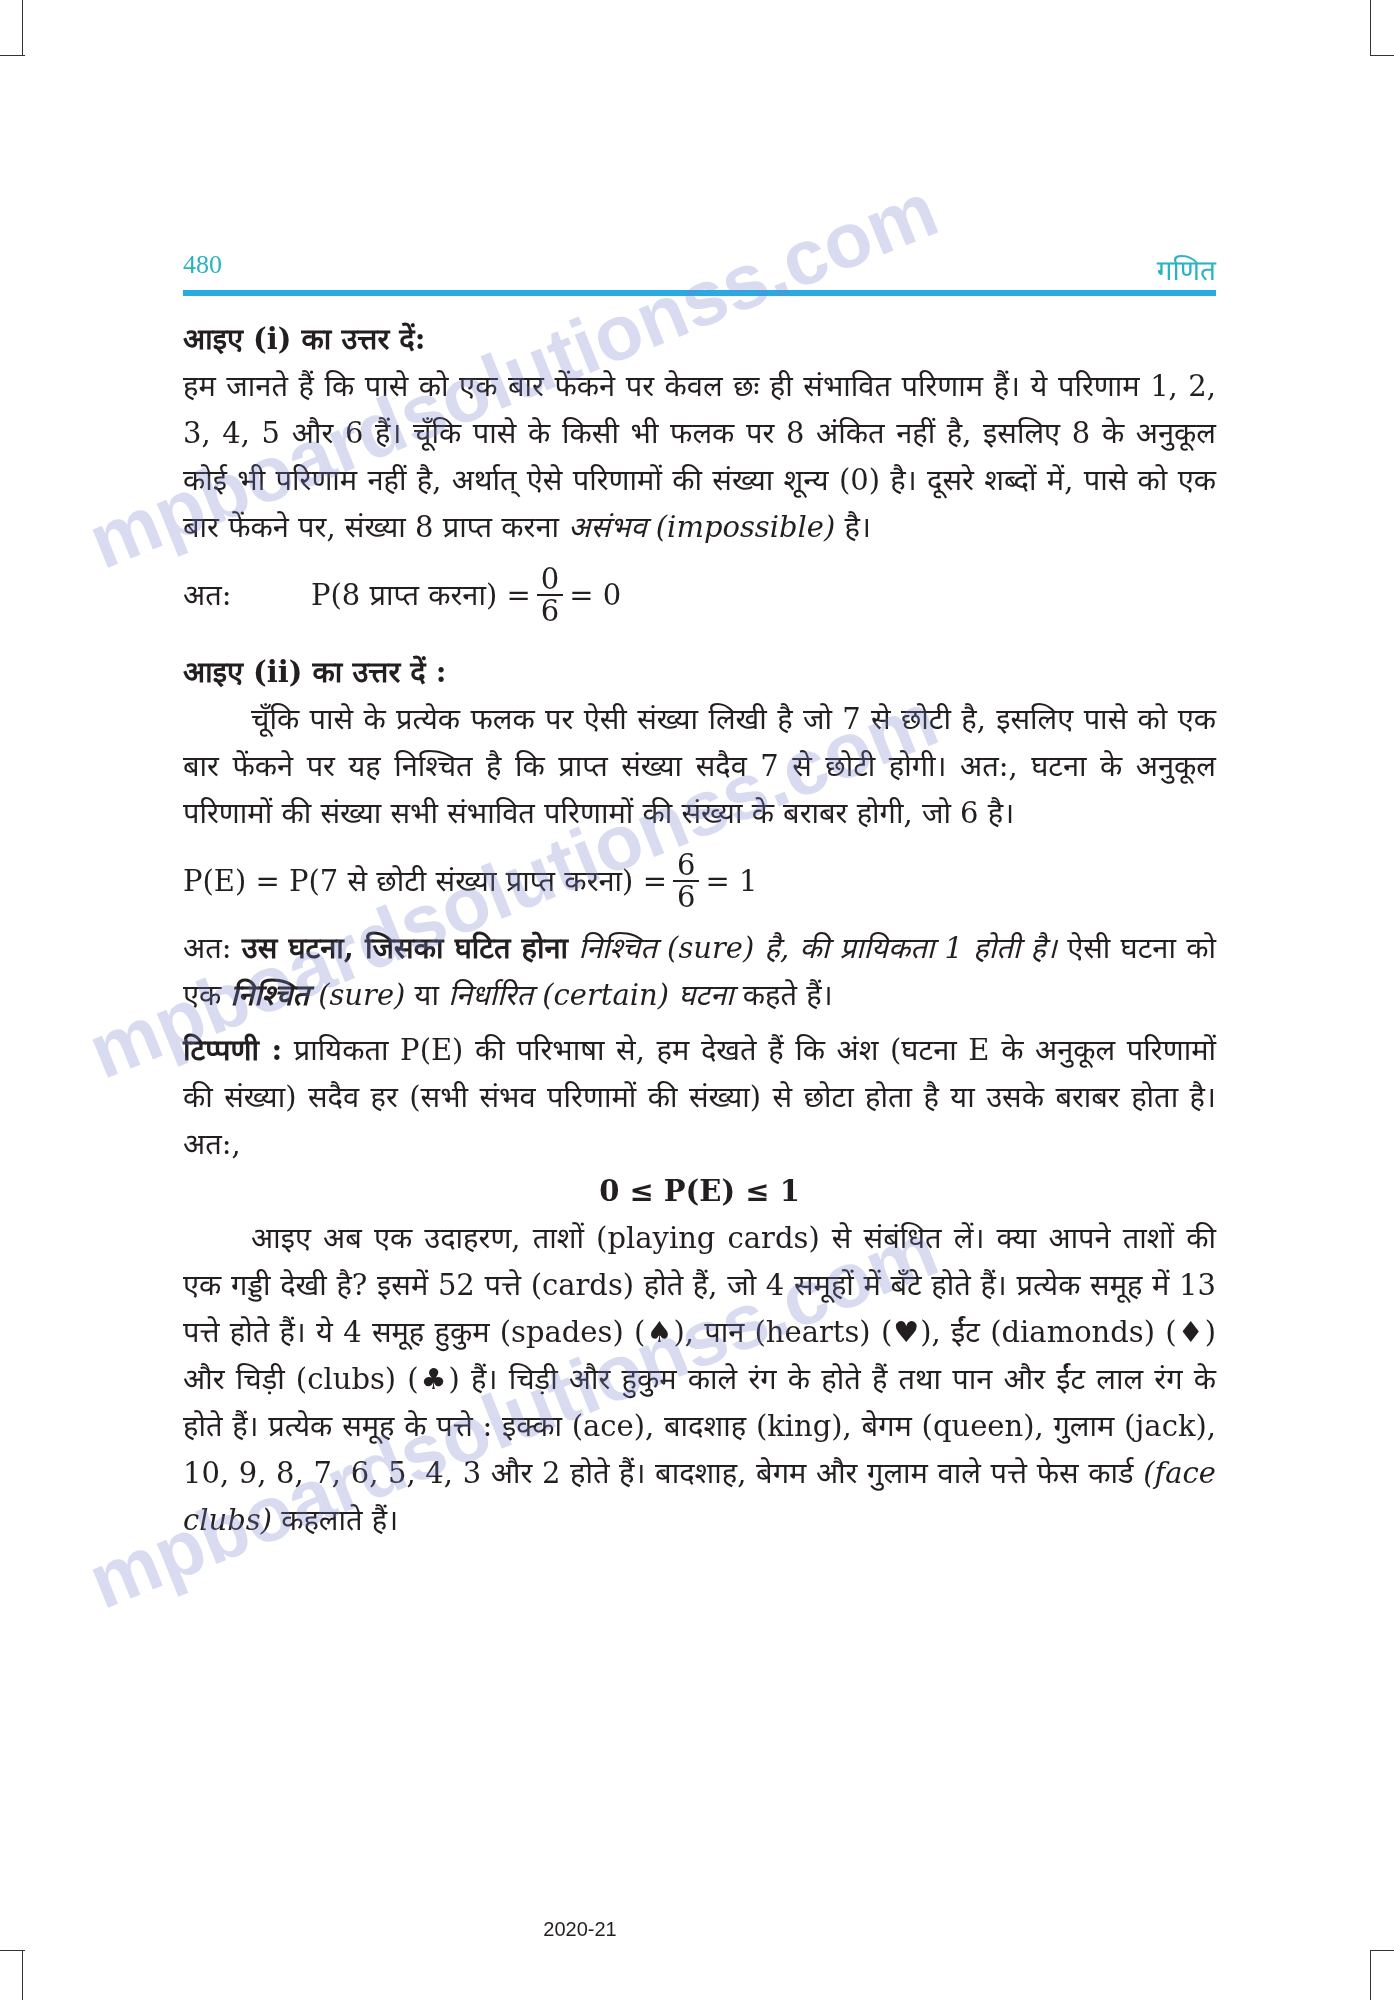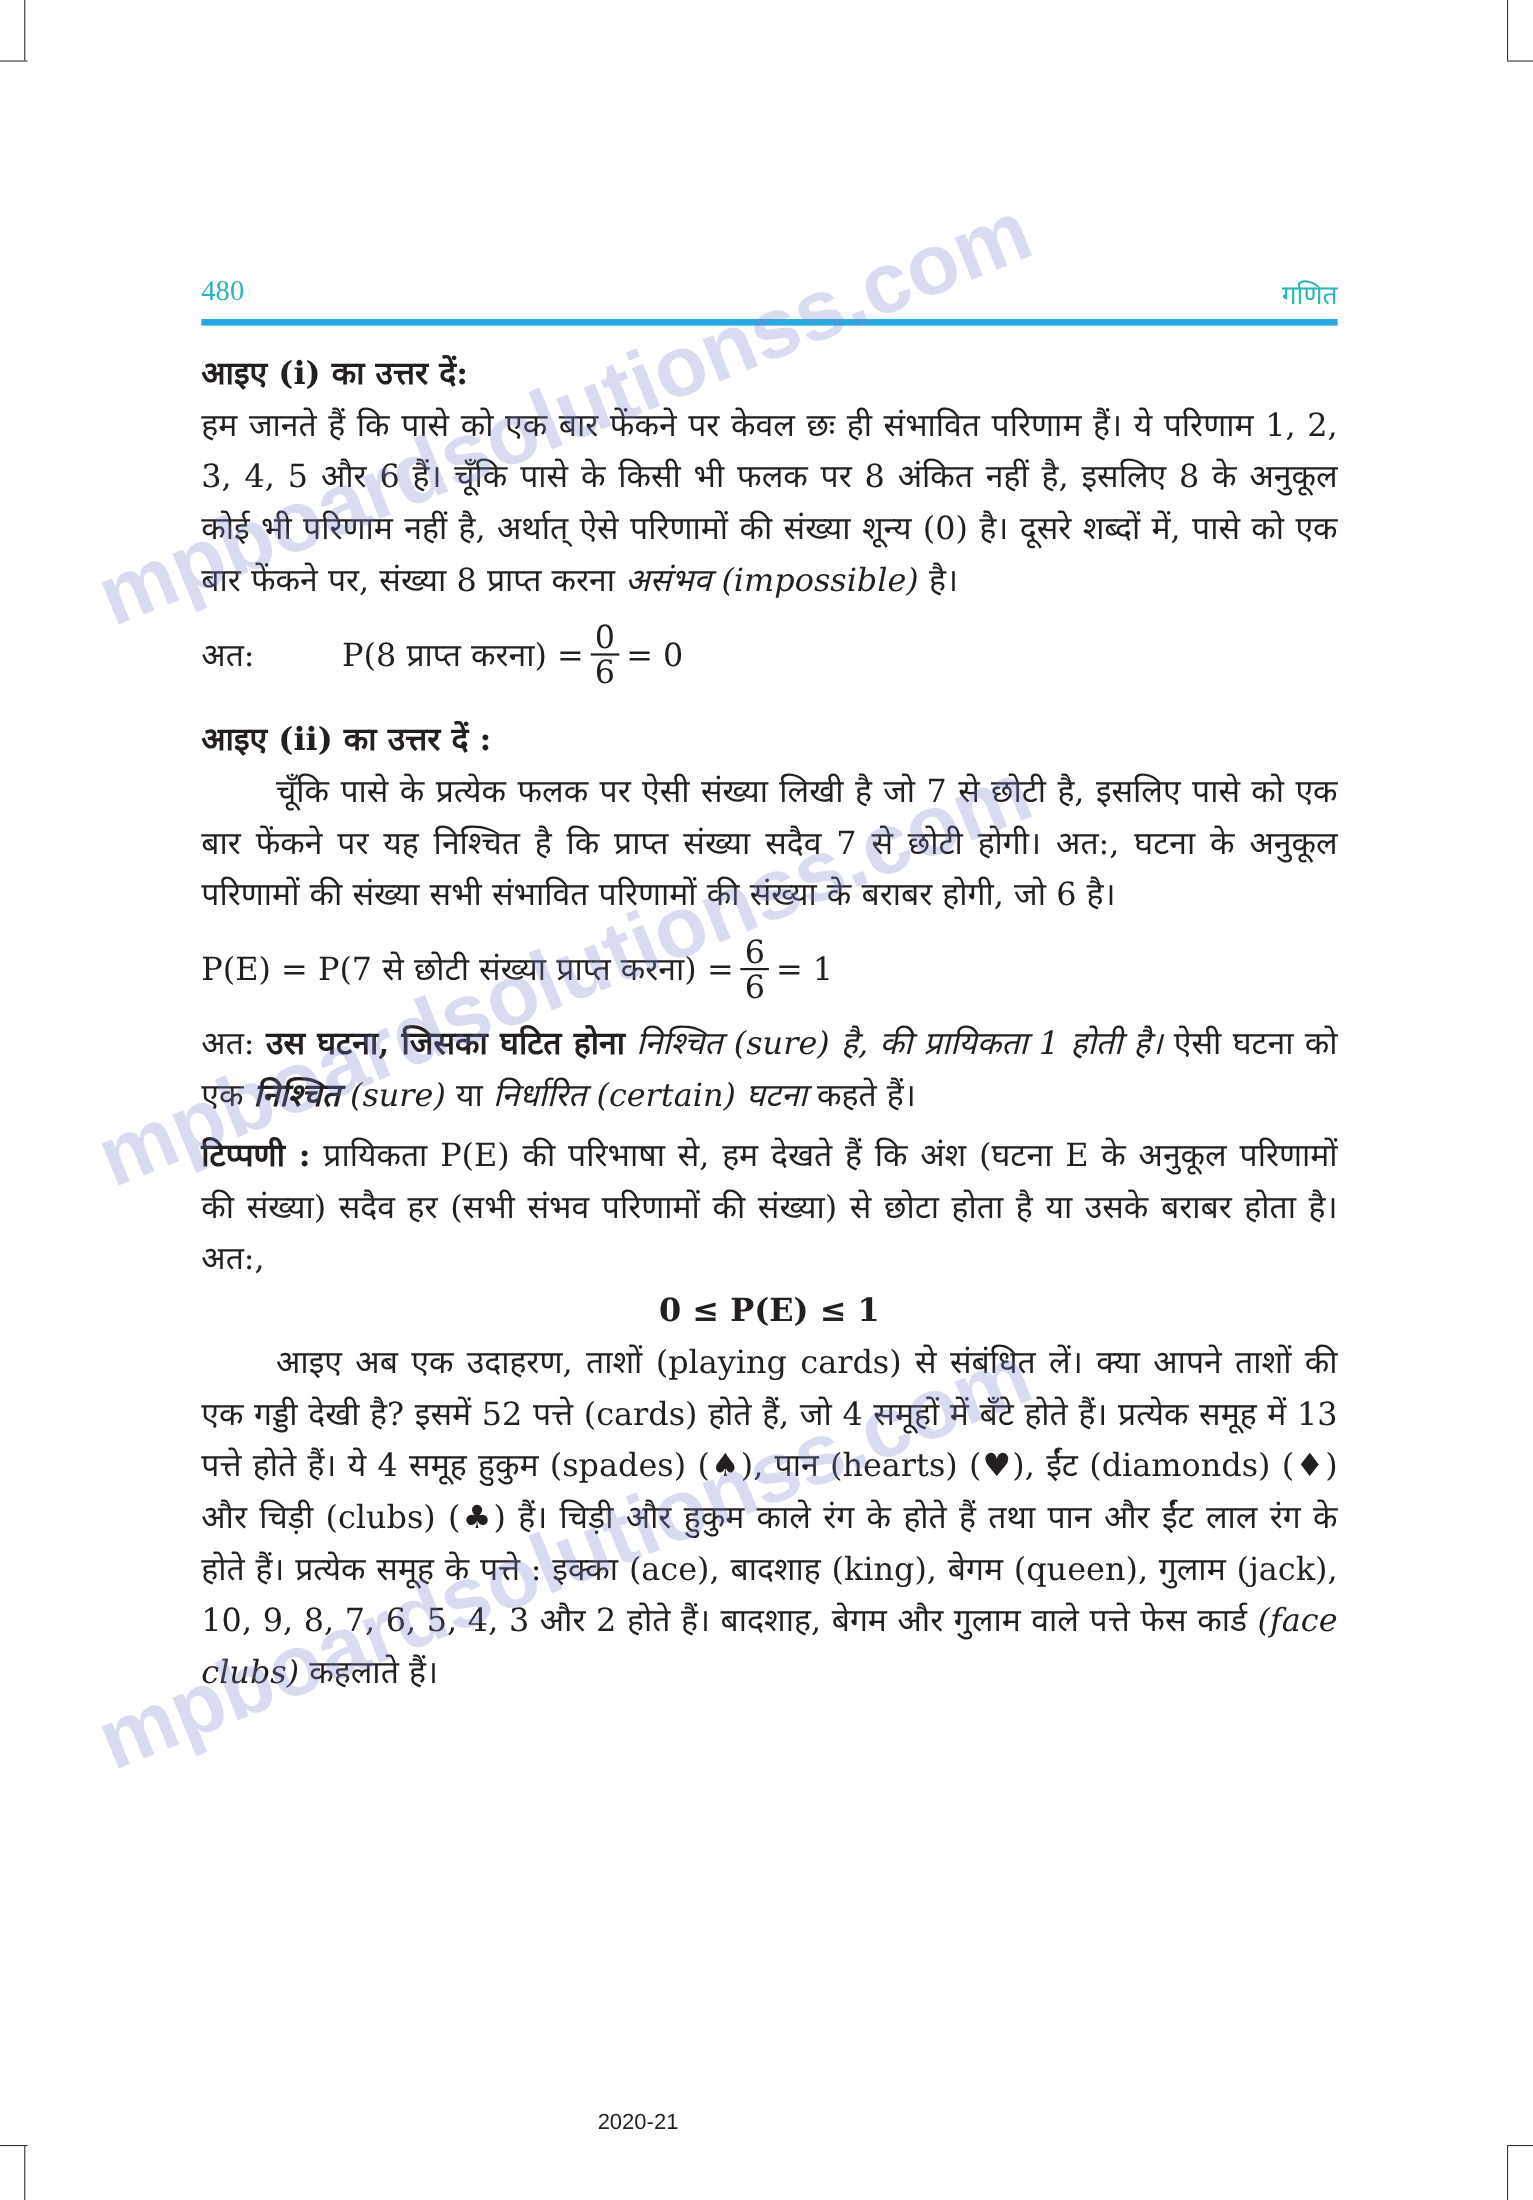--- a/index.html
+++ b/index.html
@@ -1,21 +1,21 @@
 <!DOCTYPE html>
 <html><head>
 <meta charset="utf-8">
 <style>
   html, body { margin:0; padding:0; background:#ffffff; }
   body { width:1394px; height:2000px; position:relative; overflow:hidden;
          font-family: "DejaVu Serif", "Liberation Serif", serif; color:#231f20; }
   .crop { position:absolute; background:#333; }
   .hdr-num { position:absolute; left:183px; top:250px; font-size:26px; color:#2bb3c0;
              font-family:"Liberation Serif", serif; }
-  .hdr-title { position:absolute; right:178px; top:250px; font-size:24px; color:#2bb3c0; }
+  .hdr-title { position:absolute; right:178px; top:250px; font-size:28px; color:#2bb3c0; }
   .hdr-rule { position:absolute; left:183px; top:290px; width:1033px; height:6px; background:#29aae2; }
   .content { position:absolute; left:183px; top:312px; width:1033px; font-size:29px; line-height:47px; }
   p { margin:0; text-align:justify; text-align-last:left; }
   .indent { text-indent:68px; }
   .h { font-weight:bold; margin-top:4px; }
   .b { font-weight:bold; }
   .i { font-style:italic; }
   .eq { display:flex; align-items:center; height:88px; }
   .frac { display:inline-flex; flex-direction:column; align-items:center; line-height:30px; margin:0 6px; }
   .frac .num { border-bottom:2px solid #231f20; padding:0 4px; }

